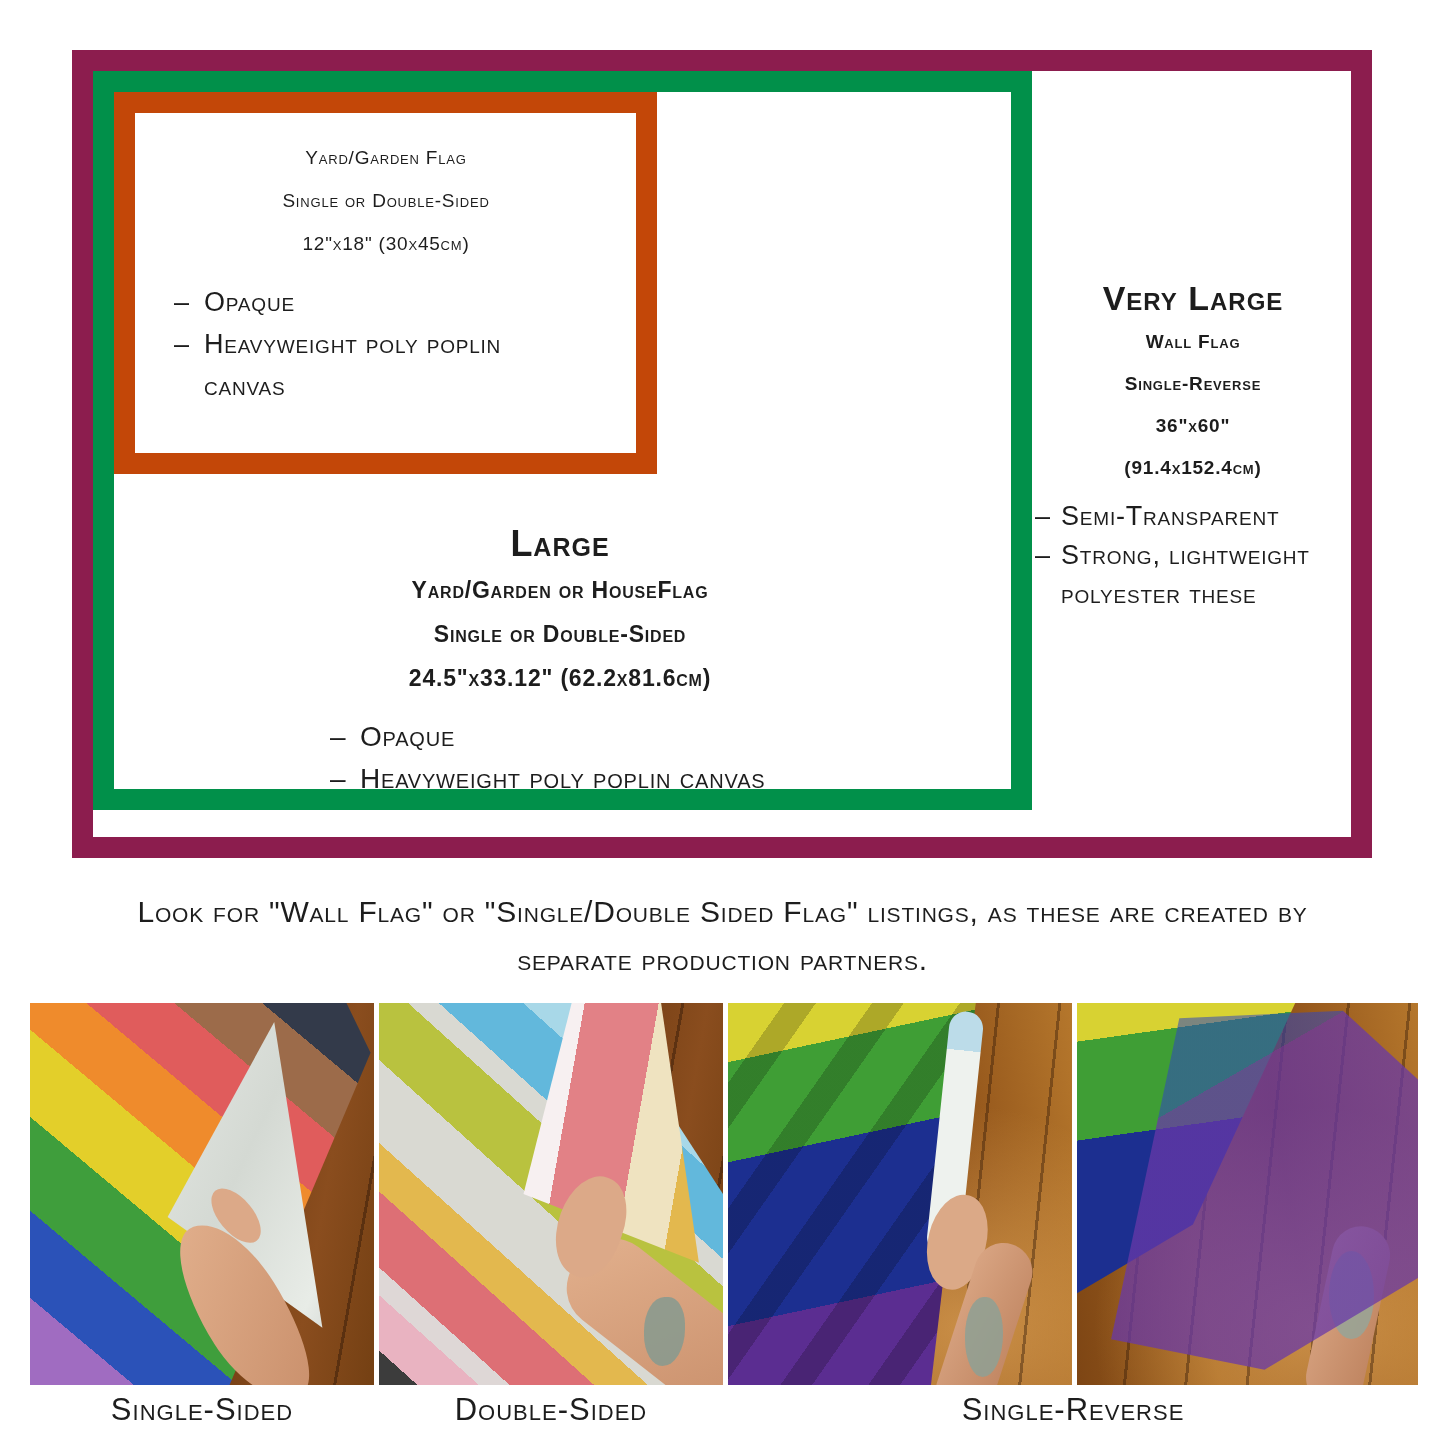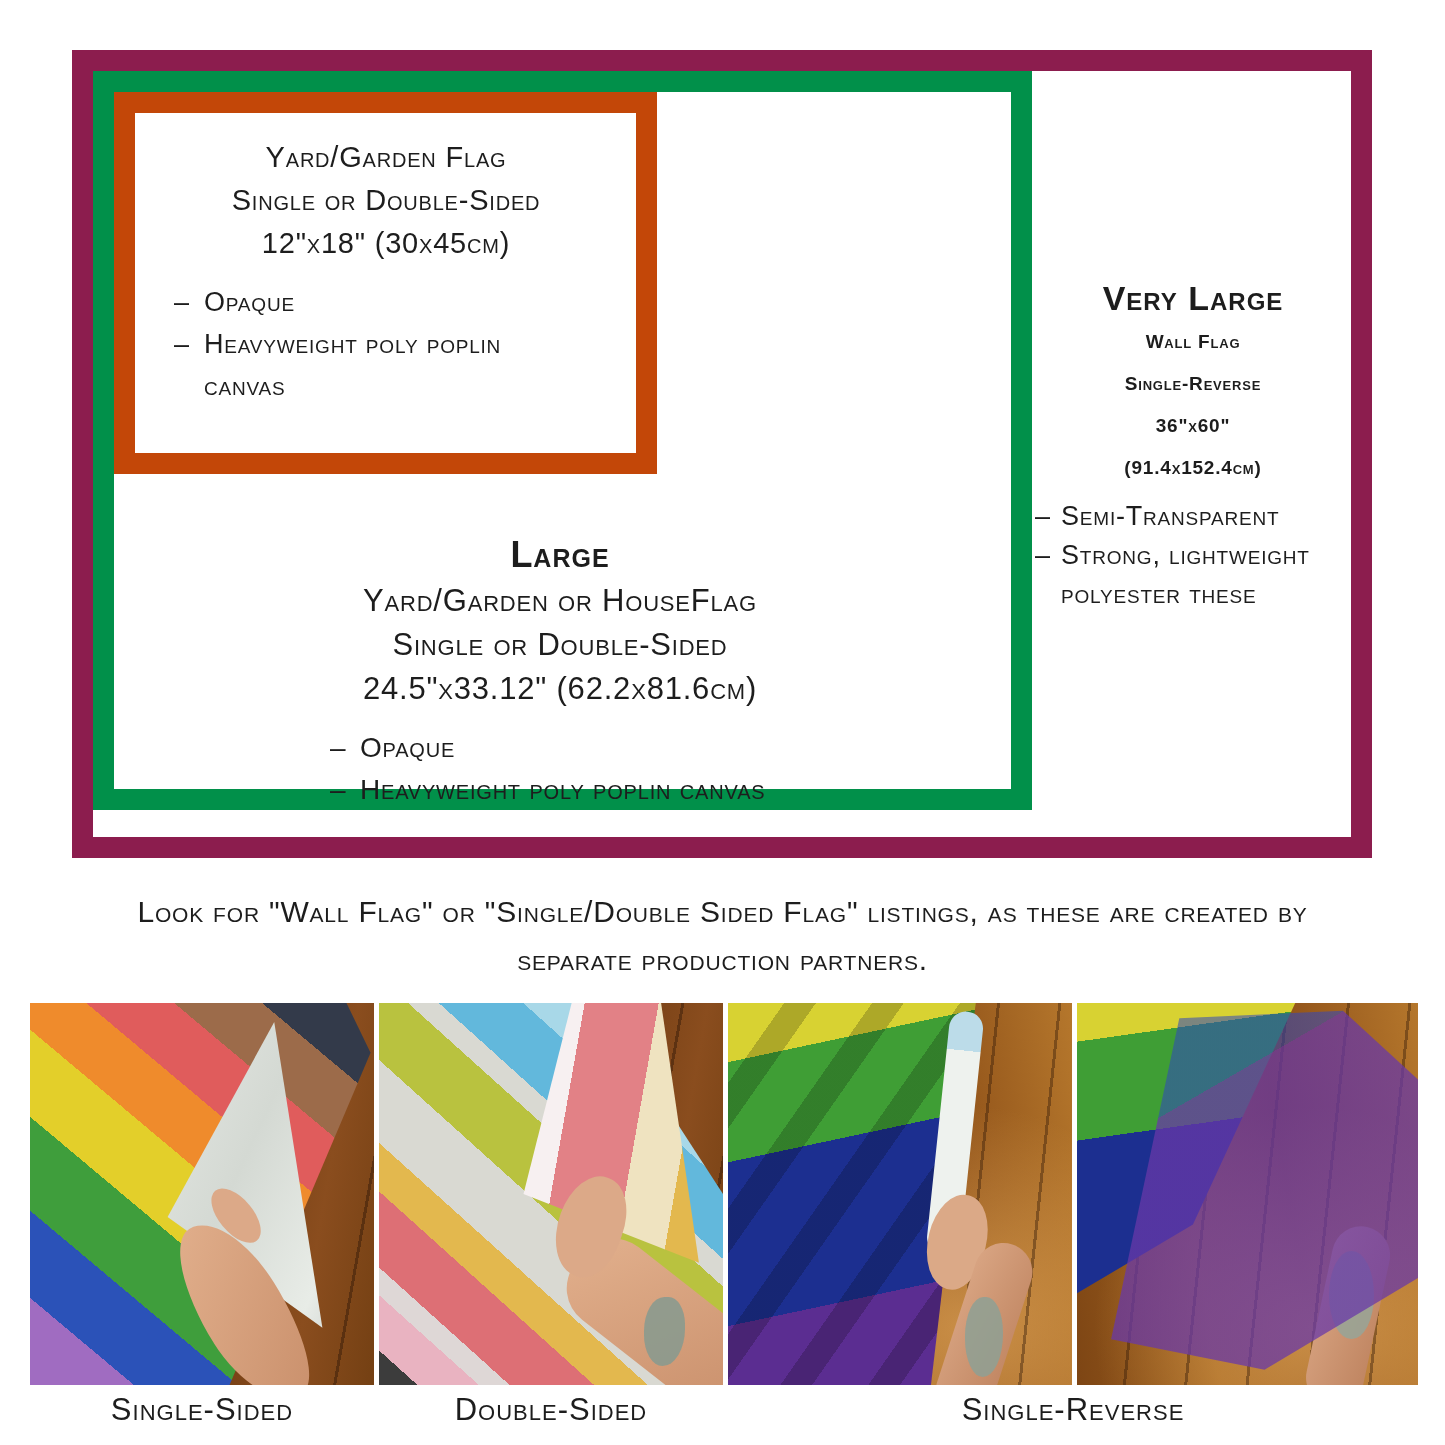--- a/index.html
+++ b/index.html
@@ -20,26 +20,26 @@
   .info{position:absolute;}
   .info .title{font-weight:bold;text-align:center;letter-spacing:1px;}
   .info .line{text-align:center;letter-spacing:.8px;}
   .bullets{margin-top:16px;}
   .bullet{display:flex;letter-spacing:.8px;}
   .bullet .dash{flex:0 0 30px;}
   .bullet .btxt{flex:1;}
 
   .small-info{left:140px;top:136px;width:492px;}
   .small-info .title{font-size:34px;line-height:46px;}
-  .small-info .line{font-size:29px;line-height:43px;}
+  .small-info .line{font-size:19px;line-height:43px;}
   .small-info .bullets{padding-left:34px;font-size:27px;line-height:42px;width:420px;}
 
   .large-info{left:135px;top:520px;width:850px;}
-  .large-info .title{font-size:36px;line-height:48px;margin-top:11px;}
-  .large-info .line{font-size:31px;line-height:44px;}
+  .large-info .title{font-size:36px;line-height:48px;}
+  .large-info .line{font-size:23px;line-height:44px;font-weight:bold;}
   .large-info .bullets{margin-left:195px;font-size:28px;line-height:42px;width:560px;}
 
   .vl-info{left:1035px;top:276px;width:316px;}
   .vl-info .title{font-size:34px;line-height:45px;}
   .vl-info .line{font-size:19px;line-height:42px;font-weight:bold;}
   .vl-info .bullets{margin-top:8px;font-size:27px;line-height:39px;}
   .vl-info .bullet .dash{flex:0 0 26px;}
 
   
   .notice{

